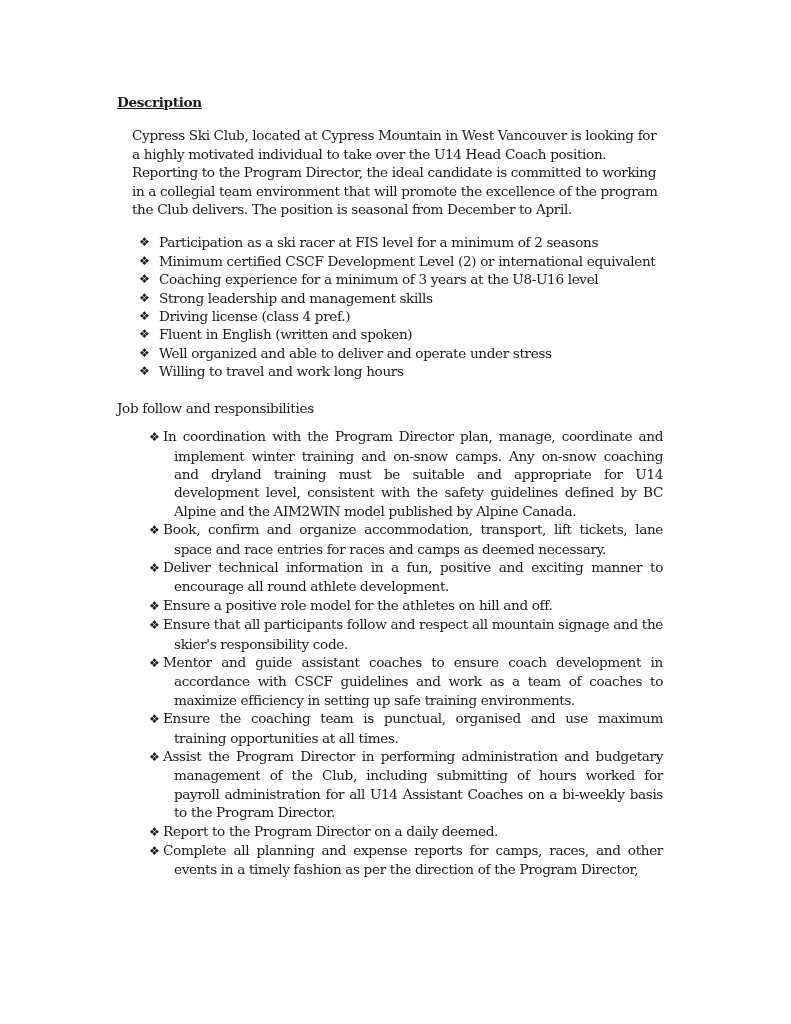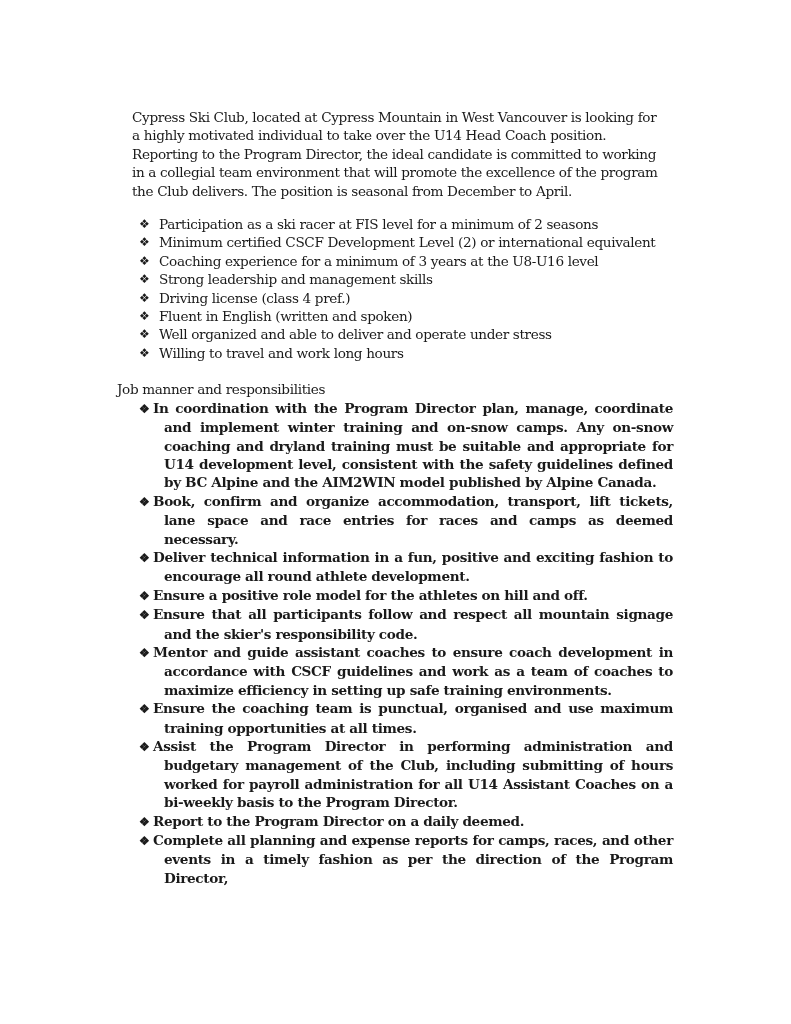--- a/index.html
+++ b/index.html
@@ -46,23 +46,22 @@
       margin: 0;
     }
     ul.req li .bullet {
       position: absolute;
       left: 0;
       top: 0;
       font-size: 12px;
     }
     ul.duties {
       list-style: none;
-      margin: 0;
+      margin: 10px;
       padding: 0 0 0 22px;
-      font-weight: bold;
     }
     ul.duties li {
       position: relative;
       padding-left: 25px;
       text-indent: -25px;
       margin: 0 0 0 0;
       text-align: justify;
     }
     ul.duties li .bullet {
       font-size: 12px;
@@ -71,38 +70,39 @@
       text-indent: 0;
     }
     ul.duties li + li {
       margin-top: 0px;
     }
   </style>
 </head>
 <body>
 
 <div class="page">
+  <p class="heading">Description</p>
   <p class="para">Cypress Ski Club, located at Cypress Mountain in West Vancouver is looking for a highly motivated individual to take over the U14 Head Coach position. Reporting to the Program Director, the ideal candidate is committed  to working in a collegial team environment that will promote the excellence of the program the Club delivers.  The position is seasonal from December to April.</p>
 
   <ul class="req">
     <li><span class="bullet">❖</span><span>Participation as a ski racer at FIS level for a minimum of 2 seasons</span></li>
     <li><span class="bullet">❖</span><span>Minimum certified CSCF Development Level (2) or international equivalent</span></li>
     <li><span class="bullet">❖</span><span>Coaching experience for a minimum of 3 years at the U8-U16 level</span></li>
     <li><span class="bullet">❖</span><span>Strong leadership and management skills</span></li>
     <li><span class="bullet">❖</span><span>Driving license (class 4 pref.)</span></li>
     <li><span class="bullet">❖</span><span>Fluent in English (written and spoken)</span></li>
     <li><span class="bullet">❖</span><span>Well organized and able to deliver and operate under stress</span></li>
     <li><span class="bullet">❖</span><span>Willing to travel and work long hours</span></li>
   </ul>
 
-  <p class="section-title">Job manner and responsibilities</p>
+  <p class="section-title">Job follow and responsibilities</p>
   <ul class="duties">
     <li><span class="bullet">❖</span><span>In coordination with the Program Director plan, manage, coordinate and implement winter training and on-snow camps. Any on-snow coaching and dryland training must be suitable and appropriate for U14 development level, consistent with the safety guidelines defined by BC Alpine and the AIM2WIN model published by Alpine Canada.</span></li>
     <li><span class="bullet">❖</span><span>Book, confirm and organize accommodation, transport, lift tickets, lane space and  race entries for races and camps as deemed necessary.</span></li>
-    <li><span class="bullet">❖</span><span>Deliver technical information in a fun, positive and exciting fashion to encourage all round athlete development.</span></li>
+    <li><span class="bullet">❖</span><span>Deliver technical information in a fun, positive and exciting manner to encourage all round athlete development.</span></li>
     <li><span class="bullet">❖</span><span>Ensure a positive role model for the athletes on hill and off.</span></li>
     <li><span class="bullet">❖</span><span>Ensure that all participants follow and respect all mountain signage and the skier's responsibility code.</span></li>
     <li><span class="bullet">❖</span><span>Mentor and guide assistant coaches to ensure coach development in accordance with CSCF guidelines and work as a team of coaches to maximize efficiency in setting up safe training environments.</span></li>
     <li><span class="bullet">❖</span><span>Ensure the coaching team is punctual, organised and use maximum training opportunities at all times.</span></li>
     <li><span class="bullet">❖</span><span>Assist the Program Director in performing administration and budgetary management of the Club, including submitting of hours worked for payroll administration for all U14 Assistant Coaches on a bi-weekly basis to the Program Director.</span></li>
     <li><span class="bullet">❖</span><span>Report to the Program Director on a daily deemed.</span></li>
     <li><span class="bullet">❖</span><span>Complete all planning and expense reports for camps, races, and other events in a timely fashion as per the direction of the Program Director,</span></li>
   </ul>
 </div>
 

